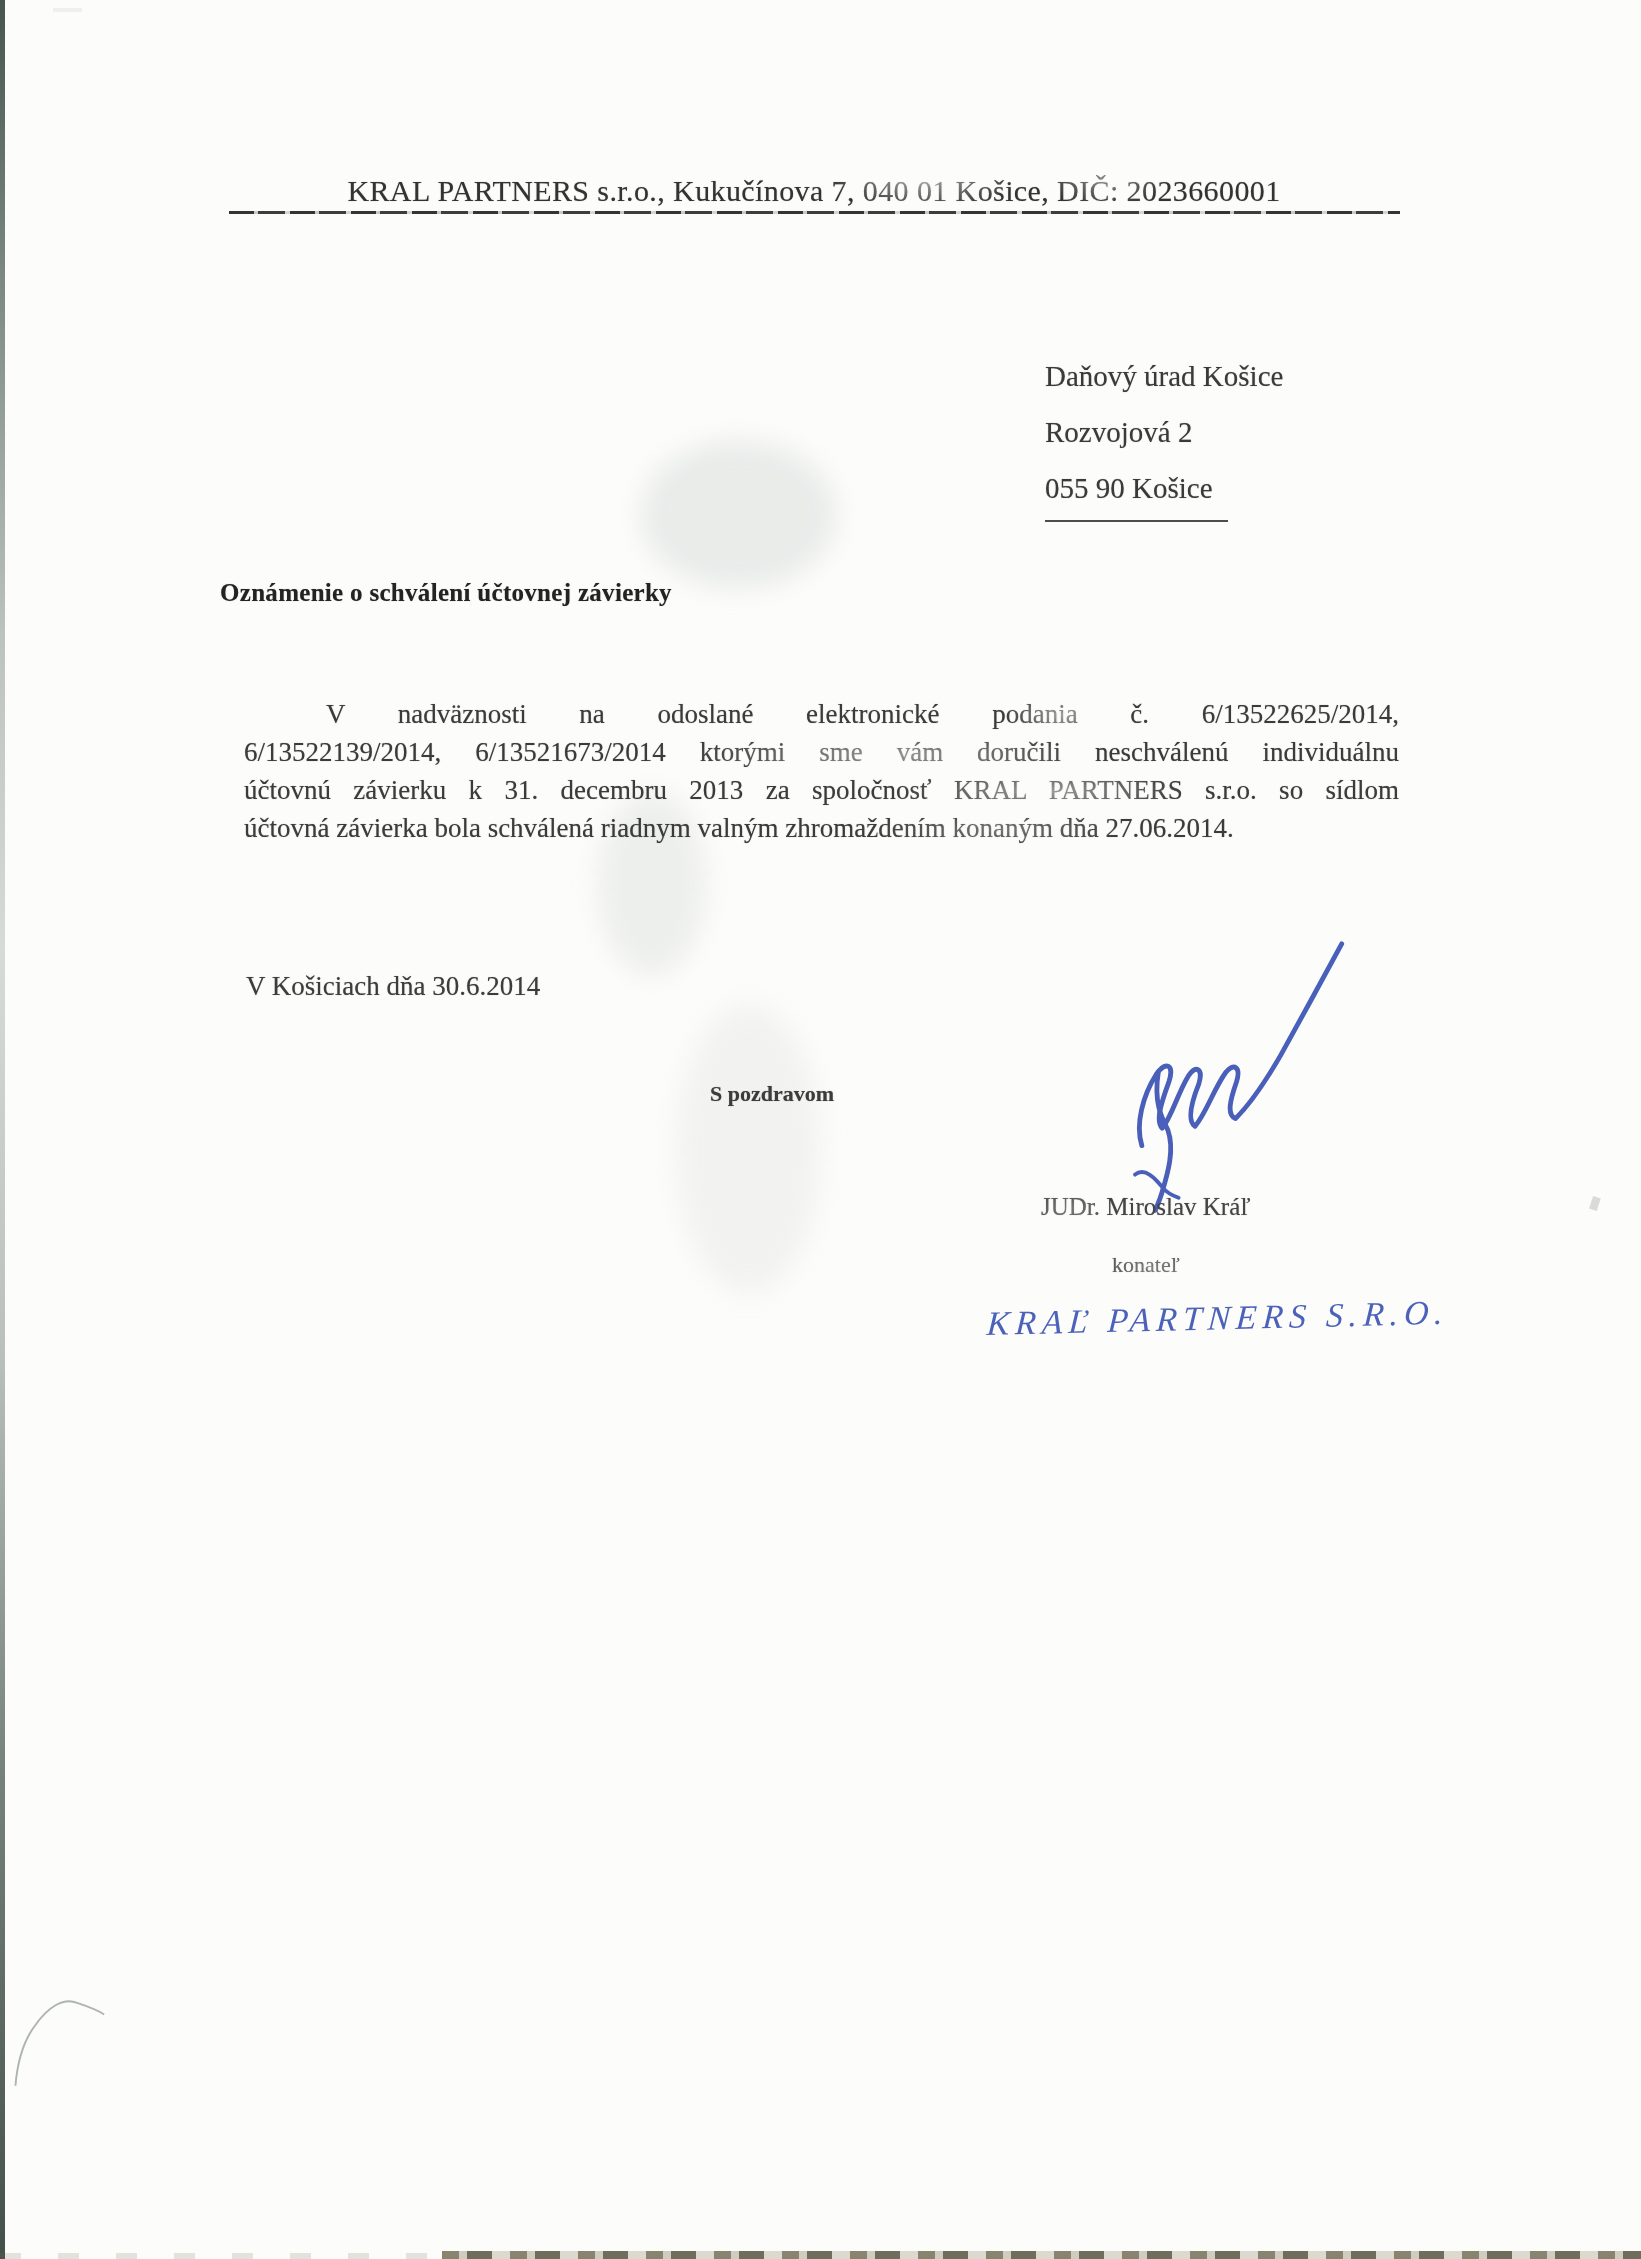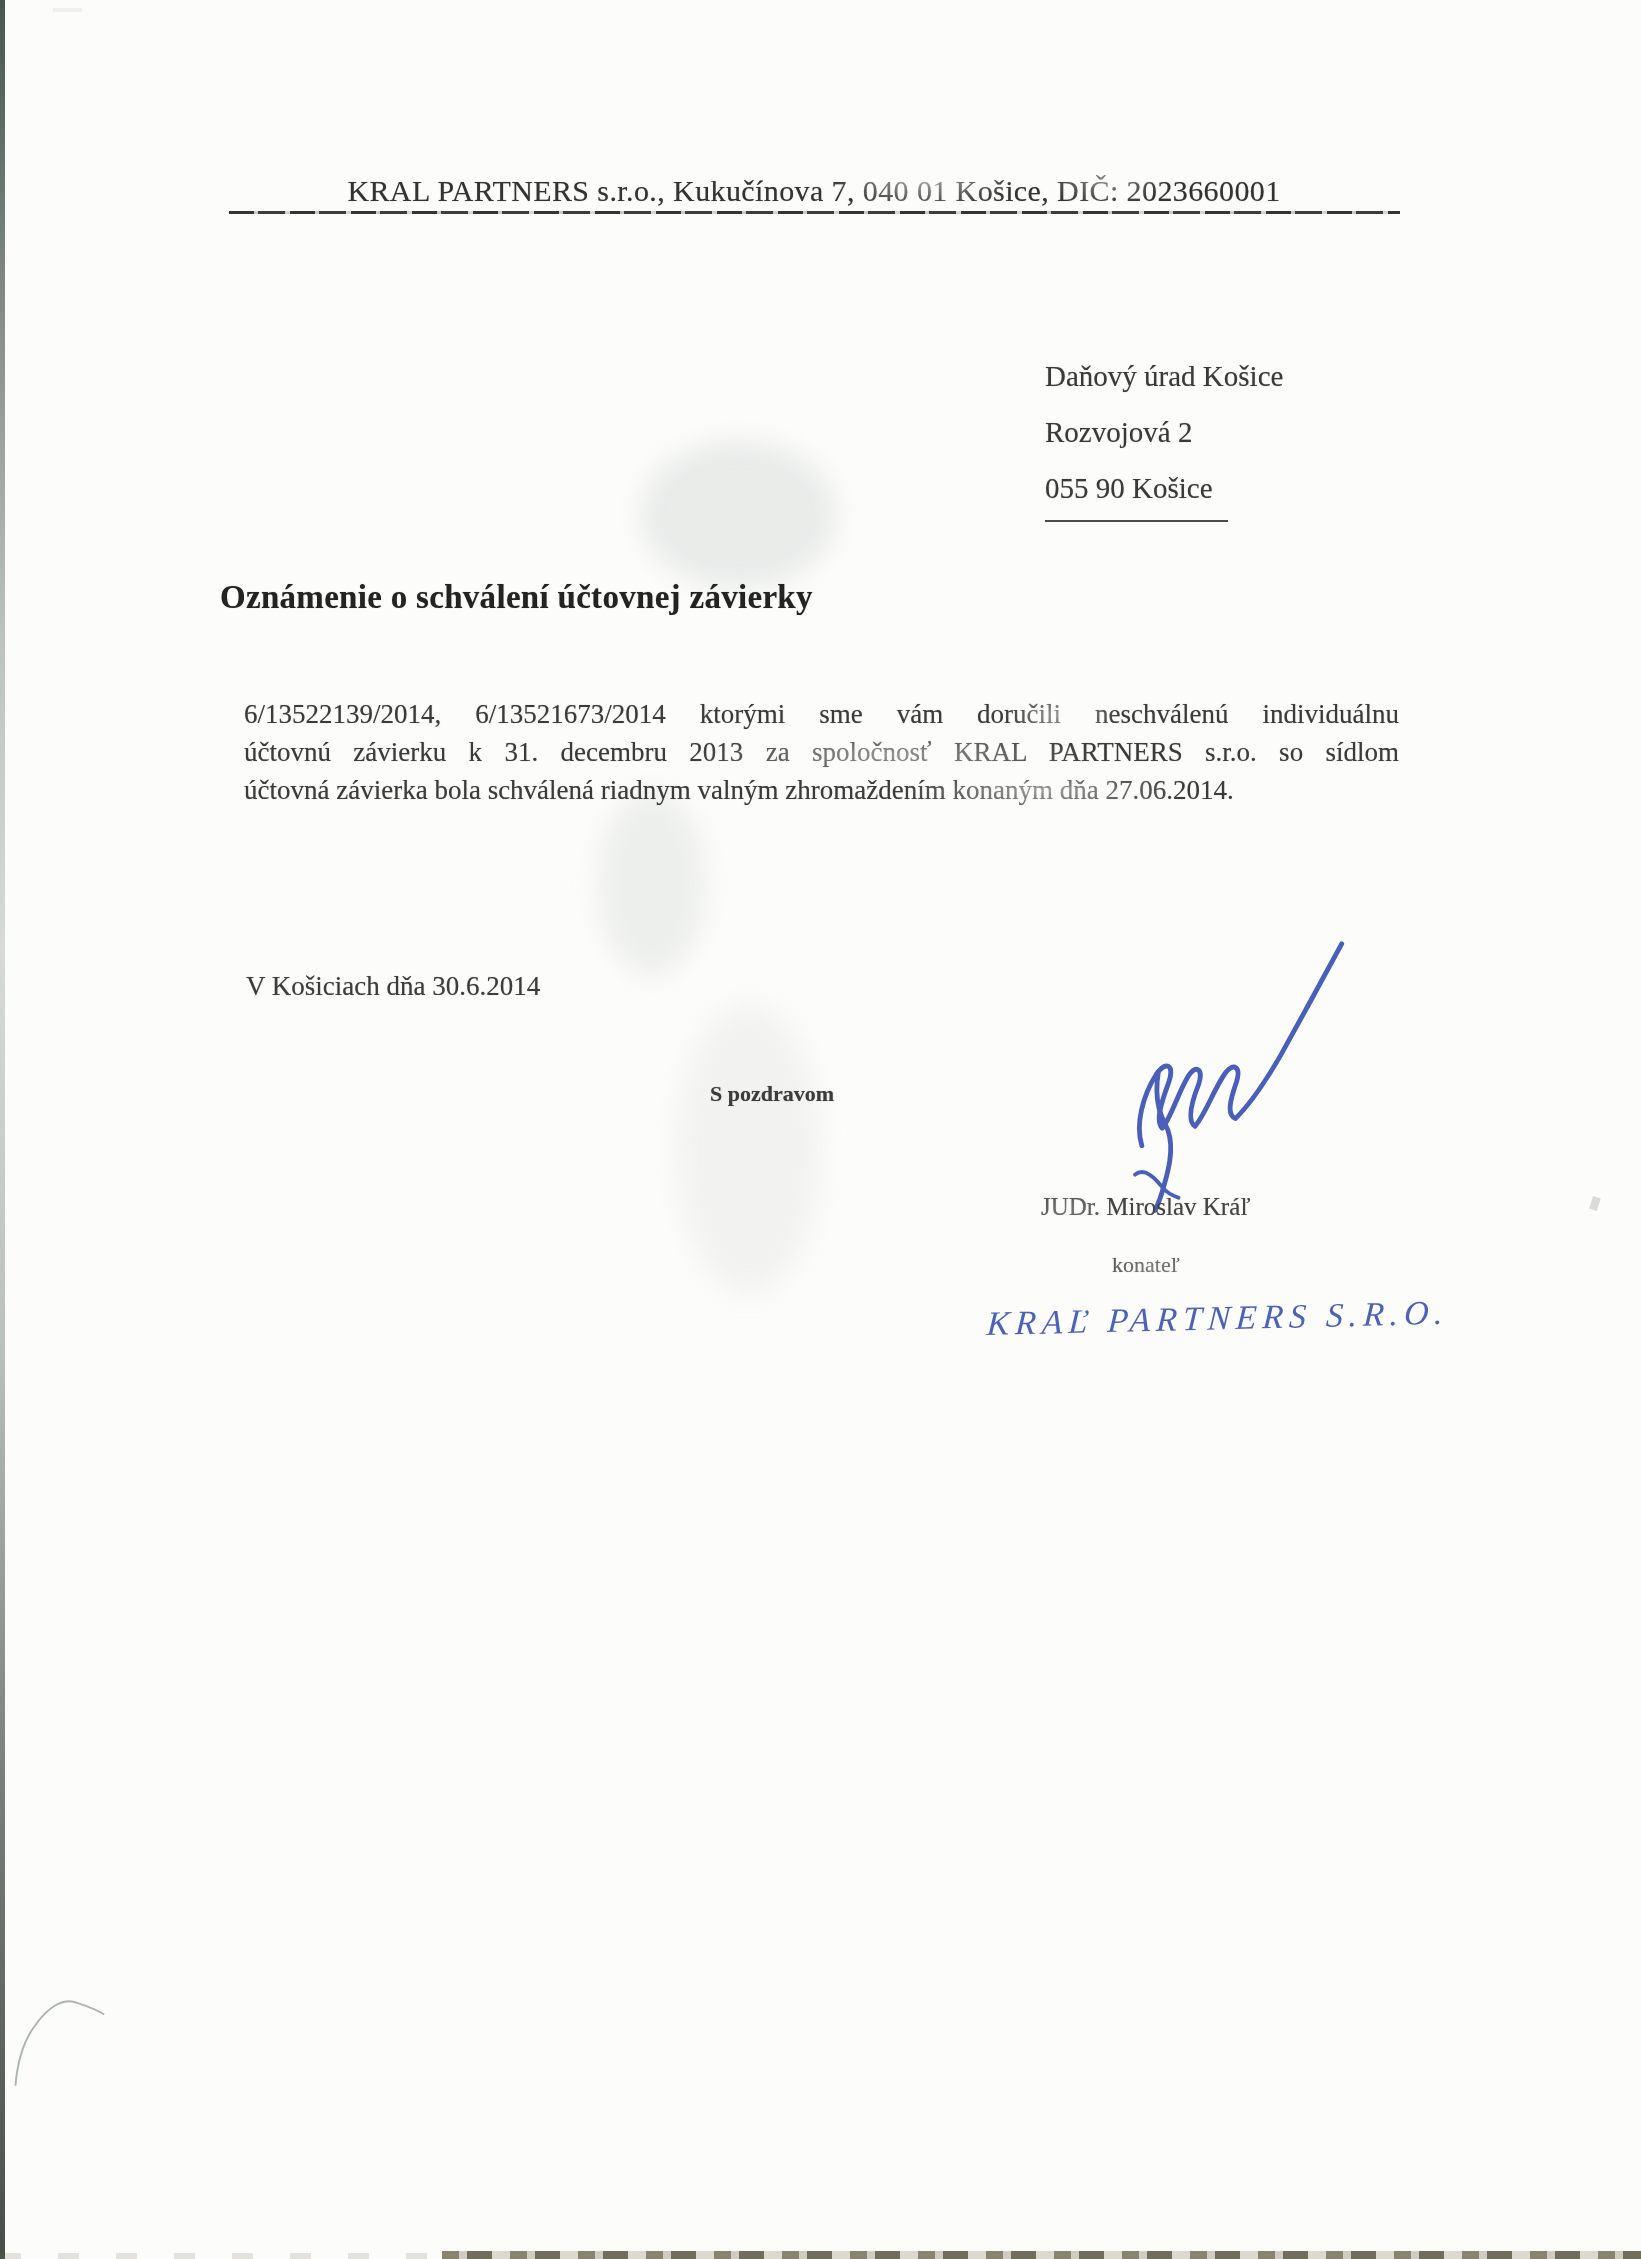--- a/index.html
+++ b/index.html
@@ -28,21 +28,21 @@
   }
 
   
   .recipient{left:1045px;top:348px;font-size:29px;line-height:56px;color:#3a3a3a;}
   .recipient .zip{
     display:inline-block;border-bottom:2.4px solid #4d4d4d;
     padding:0 15.4px 3.9px 0;
   }
 
   
-  .subject{left:220px;top:579px;font-size:33px;font-weight:bold;color:#232323;letter-spacing:0.3px;}
+  .subject{left:220px;top:579px;font-size:25px;font-weight:bold;color:#232323;letter-spacing:0.3px;}
 
   
   .body-par{left:244px;top:695px;width:1155px;font-size:27px;line-height:38px;color:#3b3b3b;}
   .body-line{text-align:justify;text-align-last:justify;}
   .body-line.first{text-indent:82px;}
   .body-line.last{text-align-last:left;}
 
   .dateline{left:246px;top:971px;font-size:27px;}
   .closing{left:710px;top:1081px;font-size:22px;font-weight:bold;}
   .signer-name{left:1041px;top:1193px;font-size:25px;color:#444;}
@@ -113,20 +113,21 @@
 
   <div class="abs recipient scan-text">
     <div>Daňový úrad Košice</div>
     <div>Rozvojová 2</div>
     <div><span class="zip">055 90 Košice</span></div>
   </div>
 
   <div class="abs subject scan-text">Oznámenie o schválení účtovnej závierky</div>
 
   <div class="abs body-par scan-text">
+    <div class="body-line first">V nadväznosti na odoslané elektronické podania č. 6/13522625/2014,</div>
     <div class="body-line">6/13522139/2014, 6/13521673/2014 ktorými sme vám doručili neschválenú individuálnu</div>
     <div class="body-line">účtovnú závierku k 31. decembru 2013 za spoločnosť KRAL PARTNERS s.r.o. so sídlom</div>
     <div class="body-line last">účtovná závierka bola schválená riadnym valným zhromaždením konaným dňa 27.06.2014.</div>
   </div>
 
   <div class="abs dateline scan-text">V Košiciach dňa 30.6.2014</div>
   <div class="abs closing scan-text">S pozdravom</div>
 
   <svg class="abs" style="left:1110px;top:935px;" width="251" height="290" viewBox="0 0 260 300">
     <g fill="none" stroke="#3a52b4" stroke-linecap="round" stroke-linejoin="round" opacity="0.92">

